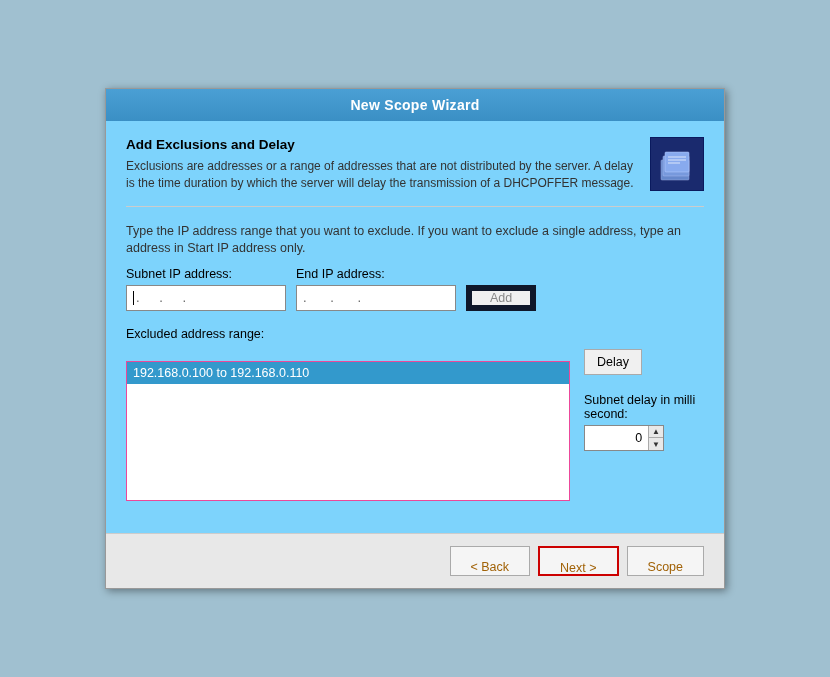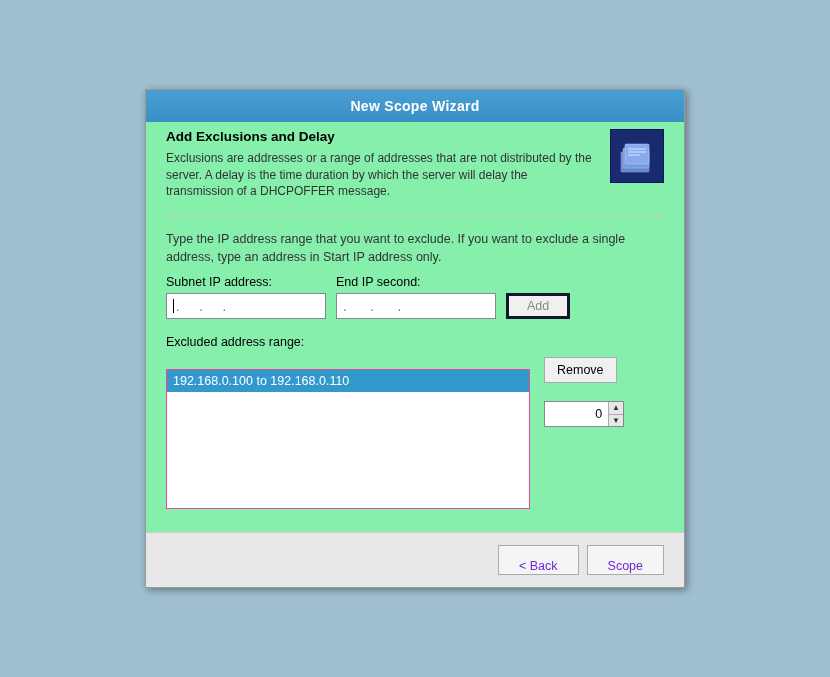--- a/index.html
+++ b/index.html
@@ -9,35 +9,35 @@
       justify-content: center;
       align-items: center;
       width: 830px;
       height: 677px;
       font-family: 'Segoe UI', Tahoma, Geneva, Verdana, sans-serif;
       font-size: 13px;
     }
     .dialog {
       background: #f0f0f0;
       border: 1px solid #999;
-      width: 540px;
+      width: 620px;
       box-shadow: 2px 2px 8px rgba(0,0,0,0.4);
     }
     .title-bar {
       background: linear-gradient(to bottom, #4a9fd4, #3a8fc4);
       color: white;
       text-align: center;
       padding: 8px 0;
       font-size: 14px;
       font-weight: 600;
       letter-spacing: 0.3px;
     }
     .content {
-      padding: 7px 20px;
-      background: #86efac;
+      padding: 16px 20px;
+      background: #7dd3fc;
     }
     .header-section {
       display: flex;
       align-items: flex-start;
       border-bottom: 1px solid #ccc;
       padding-bottom: 14px;
       margin-bottom: 16px;
     }
     .header-text {
       flex: 1;
@@ -106,21 +106,21 @@
     @keyframes blink { 50% { opacity: 0; } }
     .ip-dots {
       color: #666;
       letter-spacing: 8px;
       font-size: 13px;
     }
     .add-button {
       height: 26px;
       padding: 0 18px;
       background: #f0f0f0;
-      border: 3px solid #0f172a;
+      border: 6px solid #0f172a;
       cursor: pointer;
       font-size: 12.5px;
       color: #888;
       align-self: flex-end;
     }
     .excluded-section {
       display: flex;
       gap: 14px;
       margin-bottom: 16px;
     }
@@ -212,21 +212,21 @@
       justify-content: flex-end;
       gap: 8px;
     }
     .footer-button {
       height: 30px;
       padding: 13px 20px;
       background: #f5f5f5;
       border: 1px solid #aaa;
       cursor: pointer;
       font-size: 12.5px;
-      color: #6d28d9;
+      color: #a16207;
       min-width: 75px;
     }
     .footer-button.next-btn {
       border: 2px solid #cc0000;
     }
     
     .icon-svg {
       width: 44px;
       height: 44px;
     }
@@ -266,47 +266,49 @@
 
     <div class="ip-fields-row">
       <div class="field-group">
         <label class="field-label">Subnet IP address:</label>
         <div class="ip-input">
           <span class="ip-cursor"></span>
           <span class="ip-dots">. . .</span>
         </div>
       </div>
       <div class="field-group">
-        <label class="field-label">End IP second:</label>
+        <label class="field-label">End IP address:</label>
         <div class="ip-input">
           <span class="ip-dots" style="letter-spacing:10px;">. . .</span>
         </div>
       </div>
       <button class="add-button">Add</button>
     </div>
 
     <div class="excluded-section">
       <div class="excluded-left">
         <label class="field-label">Excluded address range:</label>
         <div class="list-box">
           <div class="list-item selected">192.168.0.100 to 192.168.0.110</div>
         </div>
       </div>
       <div class="excluded-right">
-        <button class="remove-button">Remove</button>
+        <button class="remove-button">Delay</button>
         <div class="subnet-delay-section">
+          <div class="subnet-delay-label">Subnet delay in milli second:</div>
           <div class="spinner-container">
             <span class="spinner-value">0</span>
             <div class="spinner-buttons">
               <button class="spinner-btn">▲</button>
               <button class="spinner-btn">▼</button>
             </div>
           </div>
         </div>
       </div>
     </div>
   </div>
 
   <div class="footer">
     <button class="footer-button">&lt; Back</button>
+    <button class="footer-button next-btn">Next &gt;</button>
     <button class="footer-button">Scope</button>
   </div>
 </div>
 
 </body></html>

